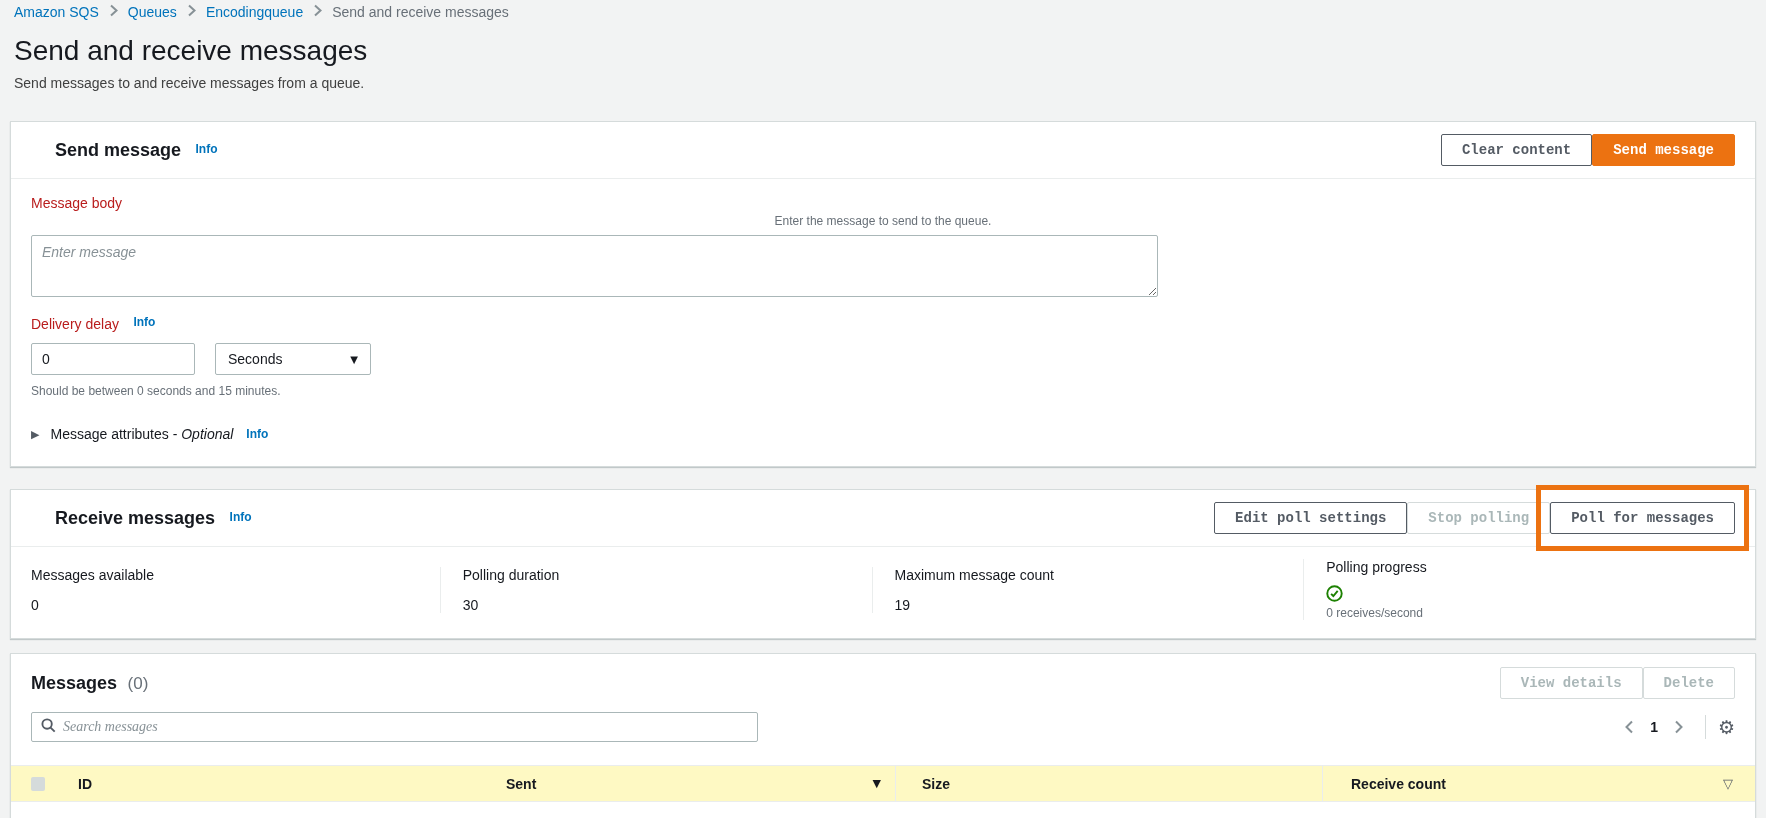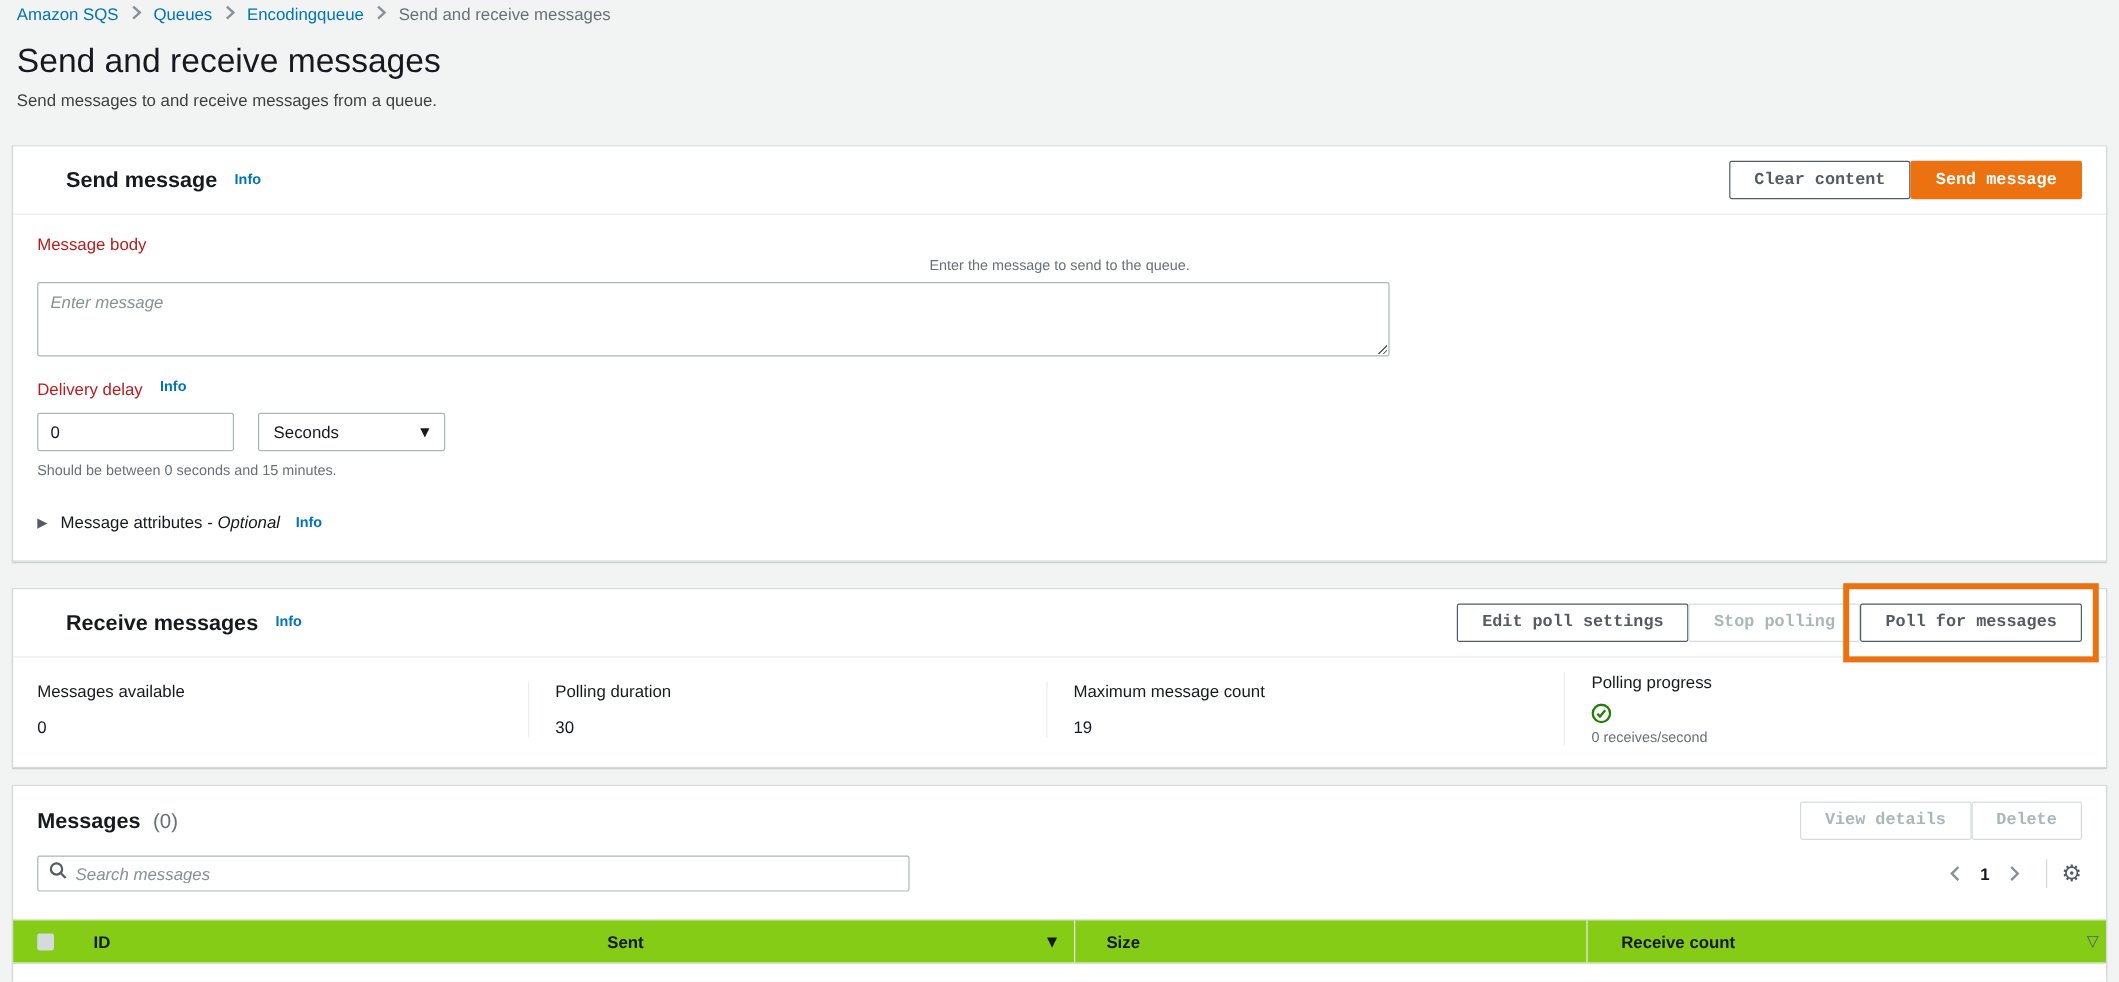--- a/index.html
+++ b/index.html
@@ -61,37 +61,37 @@
   .stat-value { font-size: 14px; margin-top: 14px; }
   .stat-icon-row { margin-top: 10px; height: 18px; }
   .stat-sub { font-size: 12px; color: #687078; margin-top: 3px; }
   
   #messages-card { margin-top: 14px; padding-bottom: 10px; height: 190px; }
   .msg-header { display: flex; justify-content: space-between; align-items: center; padding: 13px 20px 0; }
   .count { color: #687078; font-weight: 400; font-size: 17px; margin-left: 6px; }
   .toolbar { display: flex; justify-content: space-between; align-items: center; padding: 13px 20px 0; }
   .search-box { width: 727px; height: 30px; border: 1px solid #aab7b8; border-radius: 2px; display: flex;
     align-items: center; padding: 0 9px; background: #fff; }
-  .search-box input { border: none; outline: none; flex: 1; font-size: 14px; font-family: Liberation Sans, sans-serif; margin-left: 7px; color: #7f1d1d; }
+  .search-box input { border: none; outline: none; flex: 1; font-size: 14px; font-family: Liberation Serif, serif; margin-left: 7px; color: #7f1d1d; }
   .search-box input::placeholder { font-style: italic; color: #879196; }
   .pager { display: flex; align-items: center; }
   .page-btn { background: none; border: none; cursor: pointer; padding: 2px 9px; display: flex; align-items: center; }
   .page-num { font-size: 14px; font-weight: 700; padding: 0 7px; color: #16191f; }
   .pager-sep { width: 1px; height: 24px; background: #d5dbdb; margin: 0 12px; }
   .gear-btn { background: none; border: none; font-size: 19px; color: #545b64; cursor: pointer; line-height: 1;
     font-family: "DejaVu Sans", sans-serif; }
-  .thead { margin-top: 23px; background: #84cc16; border-top: 1px solid #eaeded; border-bottom: 1px solid #eaeded;
+  .thead { margin-top: 23px; background: #fef9c3; border-top: 1px solid #eaeded; border-bottom: 1px solid #eaeded;
     display: flex; align-items: center; height: 37px; font-size: 14px; font-weight: 700; color: #16191f; }
   .th { display: flex; align-items: center; height: 100%; }
   .th-check { padding-left: 20px; width: 67px; }
   .checkbox { width: 14px; height: 14px; background: #d5dbdb; border-radius: 2px; cursor: default; }
   .th-id { width: 428px; }
   .th-sent { width: 390px; justify-content: space-between; padding-right: 14px; border-right: 1px solid #eaeded; }
   .th-size { width: 427px; padding-left: 26px; border-right: 1px solid #eaeded; }
-  .th-receive { flex: 1; padding-left: 28px; padding-right: 6px; justify-content: space-between; text-align: right; }
+  .th-receive { flex: 1; padding-left: 28px; padding-right: 22px; justify-content: space-between; text-align: right; }
   .sort-desc { font-size: 11px; color: #16191f; font-family: "DejaVu Sans", sans-serif; }
   .sort-neutral { font-size: 13px; font-weight: 400; color: #545b64; font-family: "DejaVu Sans", sans-serif; }
   .empty-row { text-align: center; font-size: 14px; color: #687078; padding: 17px 0 30px; }
   .tri, .caret { font-family: "DejaVu Sans", sans-serif; }
 </style>
 </head>
 <body>
 
 <nav class="breadcrumb">
   <a>Amazon SQS</a>

